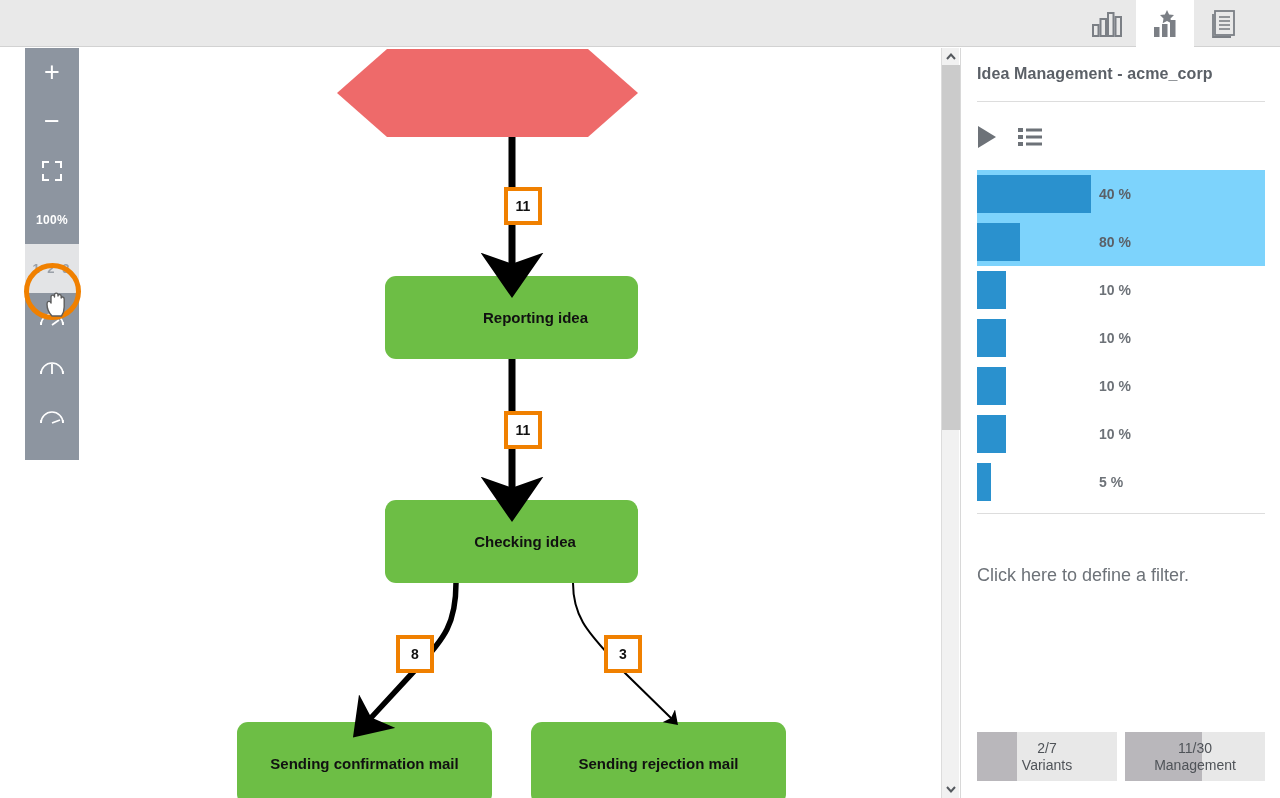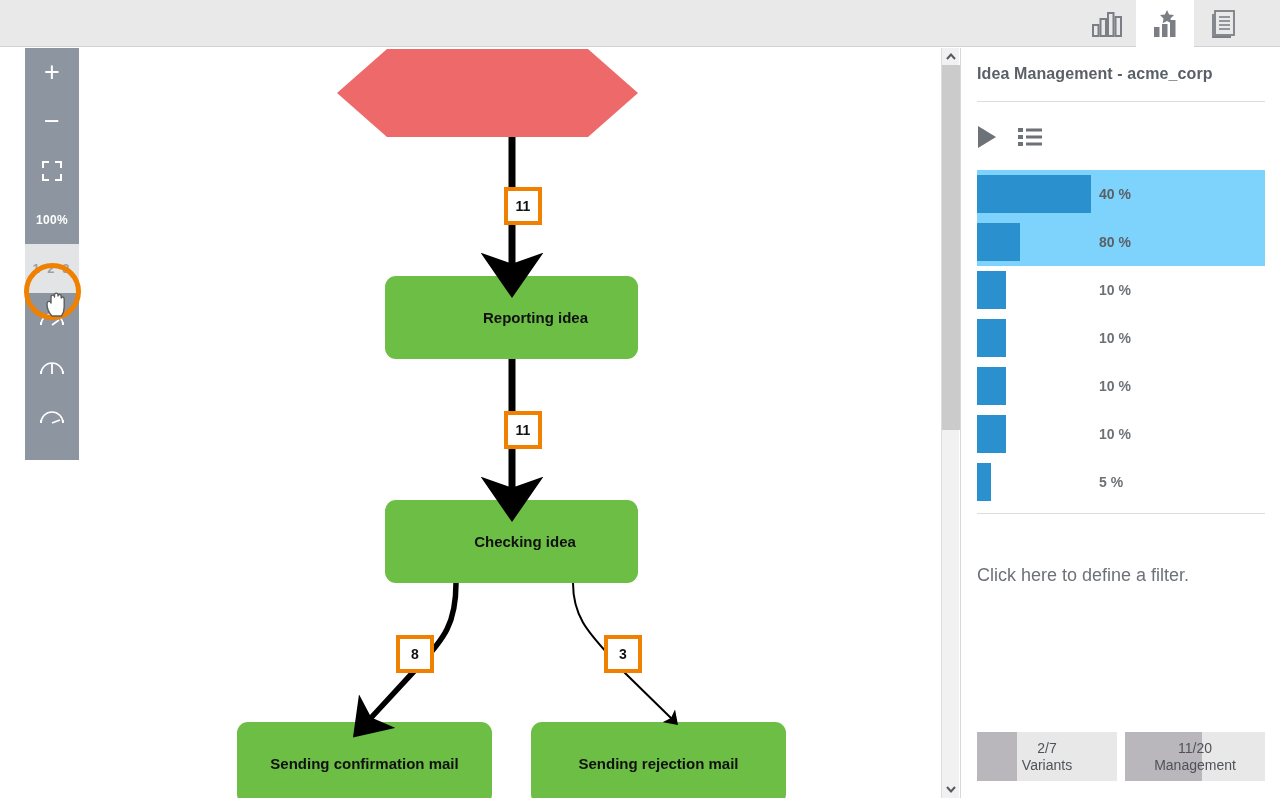--- a/index.html
+++ b/index.html
@@ -388,21 +388,21 @@
         <div class="counter-fill" style="width:28.6%;"></div>
         <div class="counter-text">
           <span>2/7</span>
           <span>Variants</span>
         </div>
       </div>
 
       <div class="counter">
         <div class="counter-fill" style="width:55%;"></div>
         <div class="counter-text">
-          <span>11/20</span>
+          <span>11/30</span>
           <span>Management</span>
         </div>
       </div>
 
     </div>
 
   </div>
 
 </div>
 

